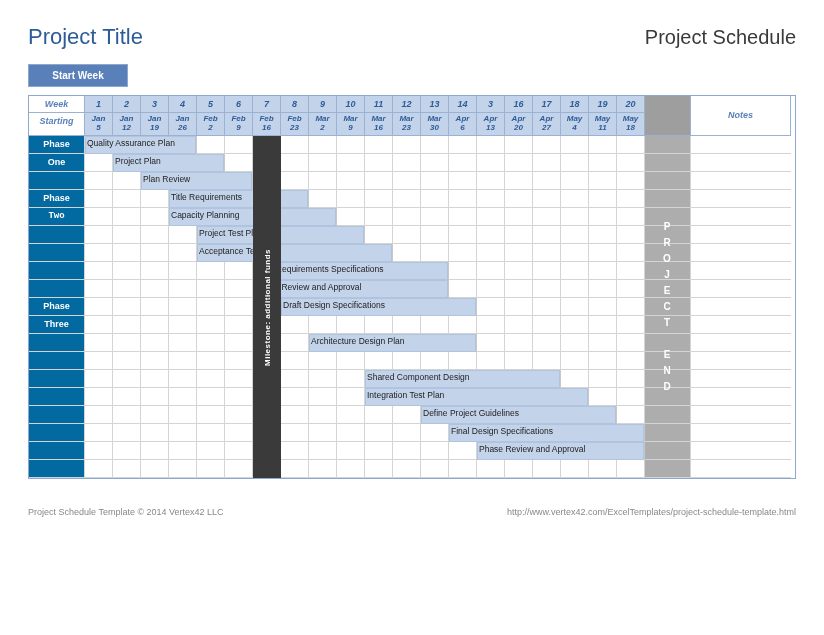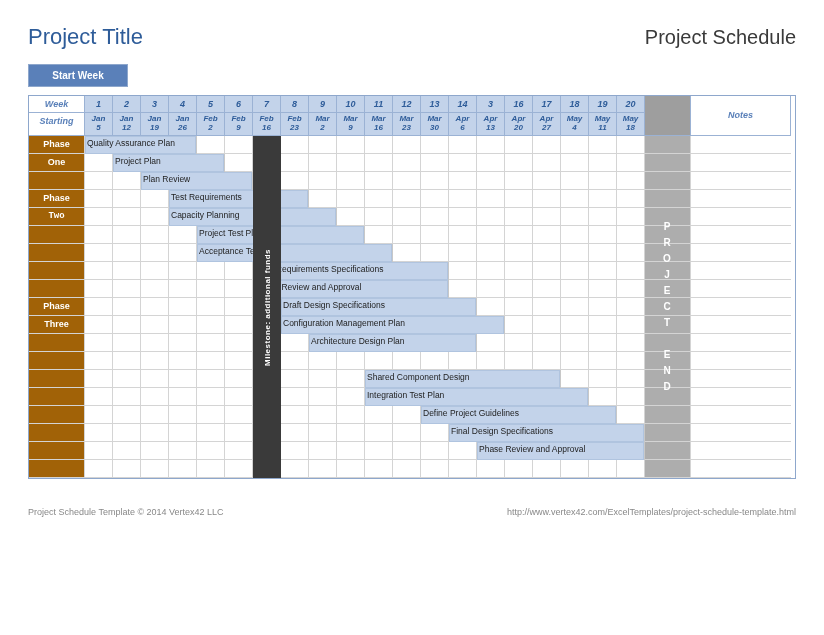--- a/index.html
+++ b/index.html
@@ -13,21 +13,21 @@
 .grid { border: 1px solid #8ea7cc; font-size: 9px; }
 .header-rows { display: grid; grid-template-columns: 56px repeat(20, 28px) 46px 100px; font-style: italic; }
 .hcell { background: #c3d3ea; border-right: 1px solid #9bb2d4; border-bottom: 1px solid #9bb2d4; text-align: center; padding: 3px 0; color: #2e5c99; font-weight: bold; font-size: 9px; }
 .hcell.label { background: #fff; color: #5a80b9; }
 .hcell.notes { background: #fff; color: #5a80b9; grid-row: span 2; display: flex; align-items: center; justify-content: center; }
 .hcell.end-col { background: #9e9e9e; grid-row: span 2; }
 .hcell.date { font-size: 8px; line-height: 1.1; padding: 2px 0; }
 .body-area { position: relative; }
 .body-grid { display: grid; grid-template-columns: 56px repeat(20, 28px) 46px 100px; grid-auto-rows: 18px; }
 .cell { border-right: 1px solid #d4d4d4; border-bottom: 1px solid #d4d4d4; }
-.cell.phase { background: #a16207; color: #fff; text-align: center; font-weight: bold; font-size: 9px; padding-top: 3px; }
+.cell.phase { background: #0369a1; color: #fff; text-align: center; font-weight: bold; font-size: 9px; padding-top: 3px; }
 .cell.notes-cell { border-right: none; }
 .cell.end-cell { background: #adadad; color: #fff; text-align: center; font-size: 10px; line-height: 18px; font-weight: bold; }
 .milestone-bar { position: absolute; background: #3a3a3a; color: #fff; font-size: 8px; writing-mode: vertical-rl; transform: rotate(180deg); display: flex; align-items: center; justify-content: center; letter-spacing: 0.5px; font-weight: bold; }
 .task-bar { position: absolute; height: 18px; border-right: 1px solid #c8c8c8; display: flex; align-items: center; }
 .task-bar .bar-fill { height: 100%; background: #c3d3ea; border: 1px solid #b0c4df; }
 .task-bar .bar-label { position: absolute; left: 1px; top: 2px; font-size: 8.5px; color: #222; white-space: nowrap; padding-left: 1px; }
 .end-text { position: absolute; top: 0; left: 0; width: 46px; color: #fff; font-size: 10px; font-weight: bold; text-align: center; letter-spacing: 2px; display: flex; flex-direction: column; justify-content: center; }
 .end-text span { display: block; line-height: 16px; }
 .footer { display: flex; justify-content: space-between; margin-top: 28px; font-size: 9px; color: #888; }
 </style>
@@ -538,21 +538,21 @@
         <div class="task-bar" style="left: 84px; top: 18px; width: 112px;">
           <div class="bar-fill" style="width: 100%;"></div>
           <div class="bar-label">Project Plan</div>
         </div>
         <div class="task-bar" style="left: 112px; top: 36px; width: 112px;">
           <div class="bar-fill" style="width: 100%;"></div>
           <div class="bar-label">Plan Review</div>
         </div>
         <div class="task-bar" style="left: 140px; top: 54px; width: 140px;">
           <div class="bar-fill" style="width: 100%;"></div>
-          <div class="bar-label">Test Requirements</div>
+          <div class="bar-label">Title Requirements</div>
         </div>
         <div class="task-bar" style="left: 140px; top: 72px; width: 168px;">
           <div class="bar-fill" style="width: 100%;"></div>
           <div class="bar-label">Capacity Planning</div>
         </div>
         <div class="task-bar" style="left: 168px; top: 90px; width: 168px;">
           <div class="bar-fill" style="width: 100%;"></div>
           <div class="bar-label">Project Test Plan</div>
         </div>
         <div class="task-bar" style="left: 168px; top: 108px; width: 196px;">
@@ -563,24 +563,20 @@
           <div class="bar-fill" style="width: 100%;"></div>
           <div class="bar-label">Final Requirements Specifications</div>
         </div>
         <div class="task-bar" style="left: 224px; top: 144px; width: 196px;">
           <div class="bar-fill" style="width: 100%;"></div>
           <div class="bar-label">Phase Review and Approval</div>
         </div>
         <div class="task-bar" style="left: 252px; top: 162px; width: 196px;">
           <div class="bar-fill" style="width: 100%;"></div>
           <div class="bar-label">Draft Design Specifications</div>
-        </div>
-        <div class="task-bar" style="left: 252px; top: 180px; width: 224px;">
-          <div class="bar-fill" style="width: 100%;"></div>
-          <div class="bar-label">Configuration Management Plan</div>
         </div>
         <div class="task-bar" style="left: 280px; top: 198px; width: 168px;">
           <div class="bar-fill" style="width: 100%;"></div>
           <div class="bar-label">Architecture Design Plan</div>
         </div>
         <div class="task-bar" style="left: 336px; top: 234px; width: 196px;">
           <div class="bar-fill" style="width: 100%;"></div>
           <div class="bar-label">Shared Component Design</div>
         </div>
         <div class="task-bar" style="left: 336px; top: 252px; width: 224px;">

